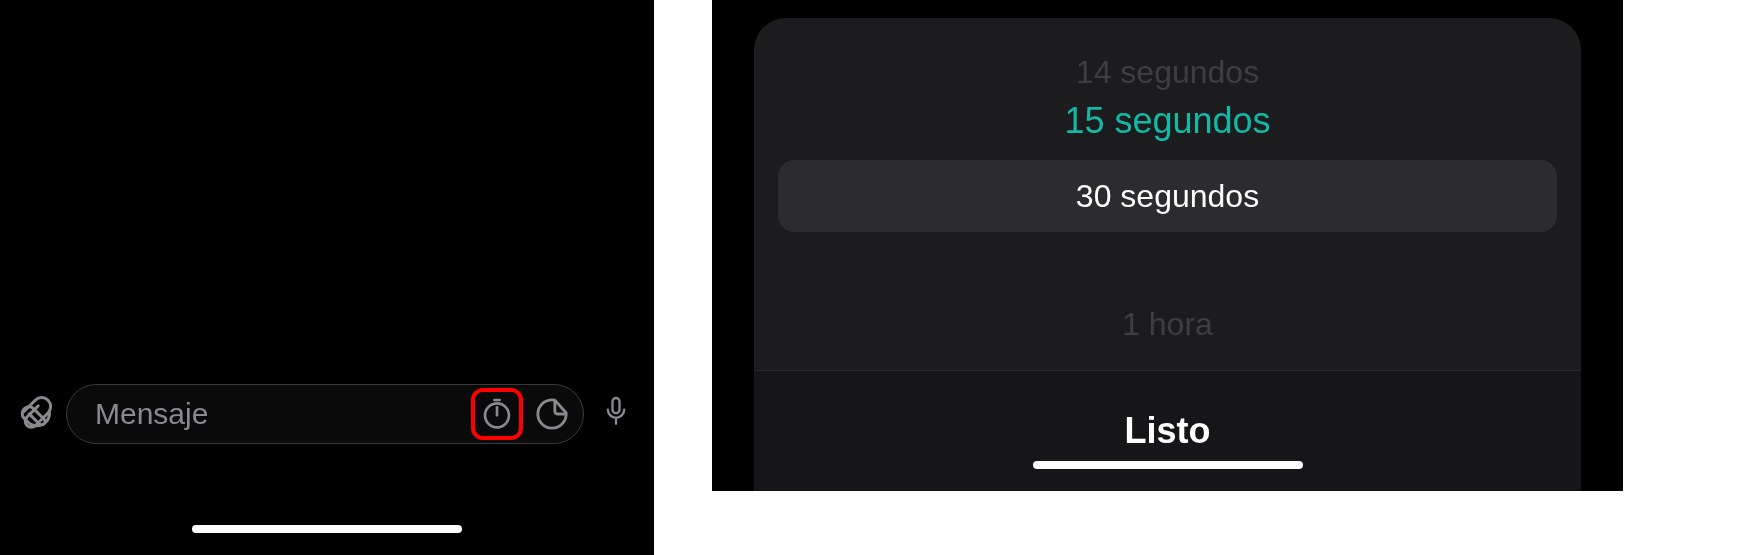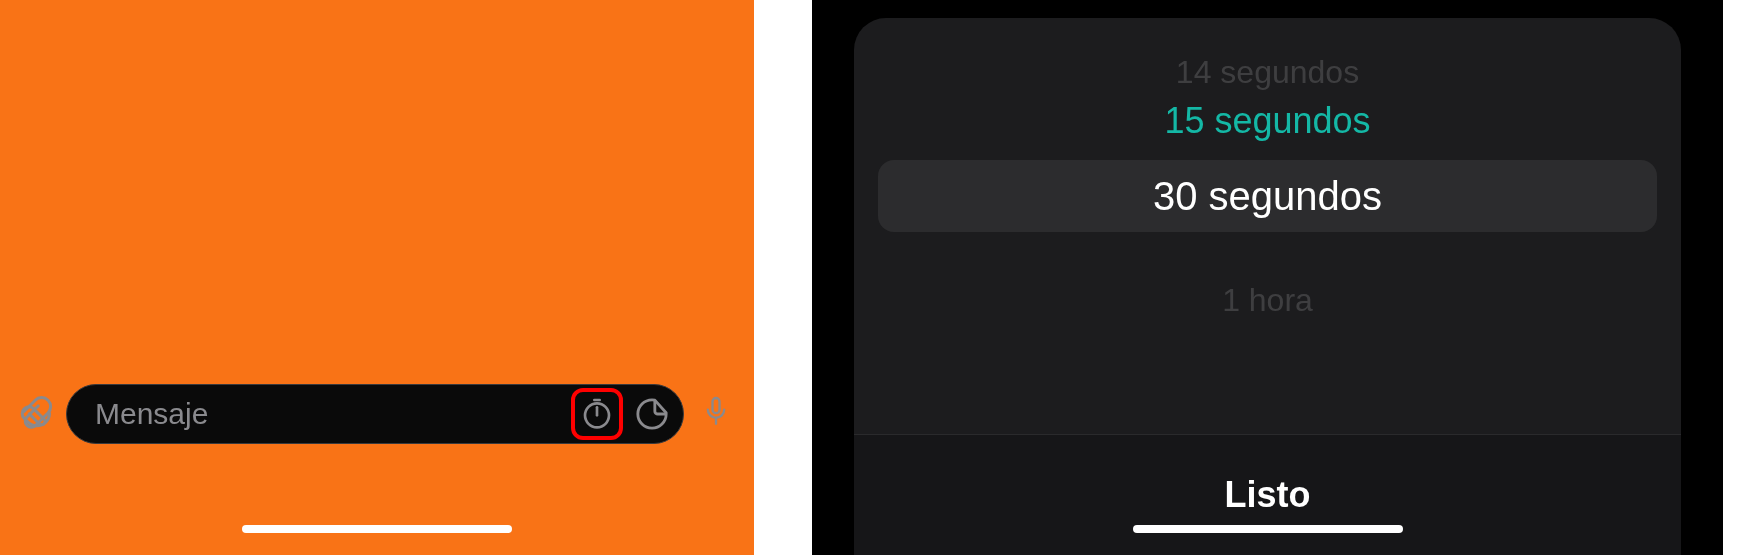--- a/index.html
+++ b/index.html
@@ -11,35 +11,35 @@
     body {
       width: 1739px;
       height: 555px;
       background: #ffffff;
       font-family: -apple-system, BlinkMacSystemFont, "Segoe UI", Helvetica, Arial, sans-serif;
       display: flex;
       overflow: hidden;
     }
     
     .panel-left {
-      width: 754px;
+      width: 654px;
       height: 555px;
-      background: #f97316;
+      background: #000000;
       position: relative;
     }
     
     .gap {
       width: 58px;
       height: 555px;
       background: #ffffff;
     }
     
     .panel-right {
       width: 911px;
-      height: 555px;
+      height: 491px;
       background: #000000;
       position: relative;
     }
     
     
     .input-bar {
       position: absolute;
       bottom: 111px;
       left: 18px;
       right: 18px;
@@ -163,32 +163,32 @@
     
     .picker-item-selected {
       top: 142px;
       height: 72px;
       line-height: 72px;
       left: 24px;
       right: 24px;
       background: #2c2c2e;
       border-radius: 16px;
       color: #ffffff;
-      font-size: 40px;
+      font-size: 32px;
       font-weight: 500;
     }
     
     .picker-item-3 {
       top: 228px;
       color: #9a9a9e;
       font-size: 36px;
     }
     
     .picker-item-4 {
-      top: 264px;
+      top: 288px;
       color: #565658;
       font-size: 32px;
       opacity: 0.6;
     }
     
     .picker-divider {
       height: 1px;
       background: #2a2a2c;
       margin: 0;
     }

